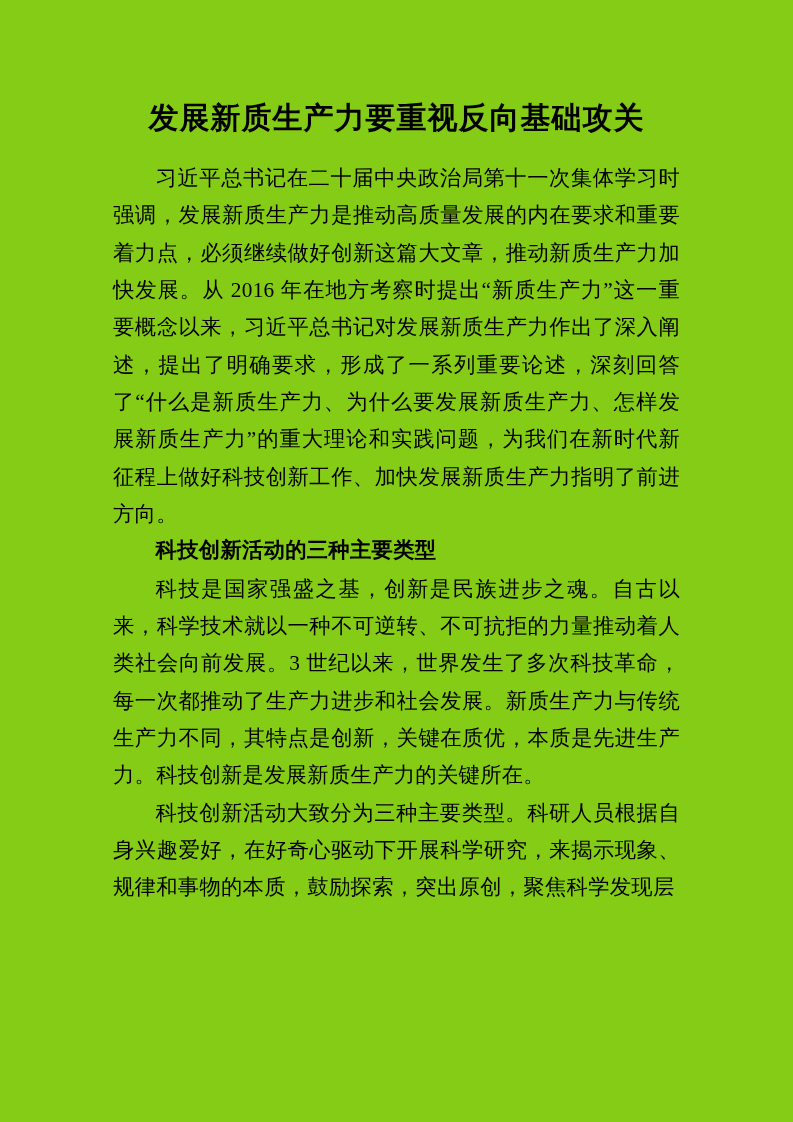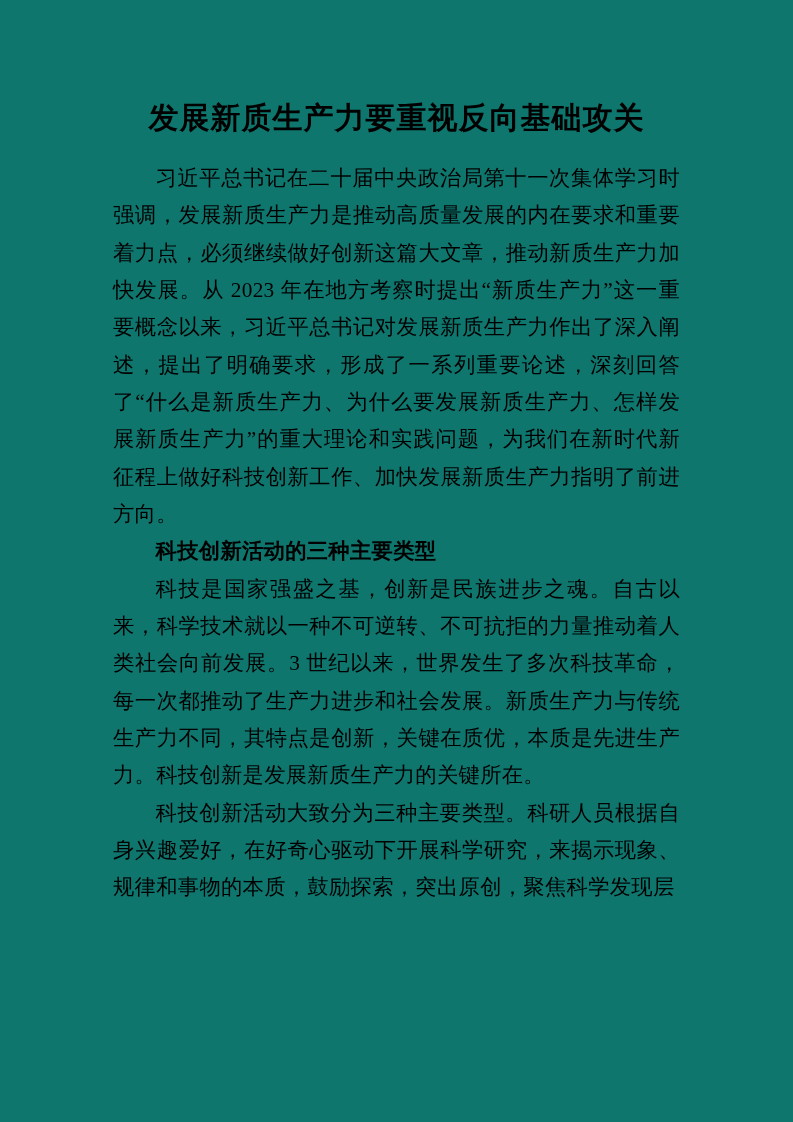--- a/index.html
+++ b/index.html
@@ -4,21 +4,21 @@
 <style>
   html, body {
     margin: 0;
     padding: 0;
     background: #ffffff;
   }
   .page {
     position: relative;
     width: 793px;
     height: 1122px;
-    background: #0f766e;
+    background: #84cc16;
     color: #000000;
     overflow: hidden;
   }
   .doc {
     position: absolute;
     left: 113px;
     top: 96px;
     width: 567px;
   }
   .doc-title {
@@ -37,37 +37,37 @@
     font-weight: normal;
     font-size: 21.3px;
     line-height: 37.33px;
     text-align: justify;
     text-indent: 2em;
     letter-spacing: 0.3px;
     color: #000000;
   }
   .section-heading {
     margin: 0;
-    font-family: Liberation Serif, serif;
+    font-family: Liberation Mono, monospace;
     font-weight: bold;
     font-size: 21.3px;
     line-height: 37.33px;
     text-indent: 2em;
     letter-spacing: 0.3px;
     color: #000000;
   }
 </style>
 </head>
 <body>
 
 <div class="page">
   <div class="doc">
     <h1 class="doc-title">发展新质生产力要重视反向基础攻关</h1>
 
-    <p class="para">习近平总书记在二十届中央政治局第十一次集体学习时强调，发展新质生产力是推动高质量发展的内在要求和重要着力点，必须继续做好创新这篇大文章，推动新质生产力加快发展。从 2023 年在地方考察时提出“新质生产力”这一重要概念以来，习近平总书记对发展新质生产力作出了深入阐述，提出了明确要求，形成了一系列重要论述，深刻回答了“什么是新质生产力、为什么要发展新质生产力、怎样发展新质生产力”的重大理论和实践问题，为我们在新时代新征程上做好科技创新工作、加快发展新质生产力指明了前进方向。</p>
+    <p class="para">习近平总书记在二十届中央政治局第十一次集体学习时强调，发展新质生产力是推动高质量发展的内在要求和重要着力点，必须继续做好创新这篇大文章，推动新质生产力加快发展。从 2016 年在地方考察时提出“新质生产力”这一重要概念以来，习近平总书记对发展新质生产力作出了深入阐述，提出了明确要求，形成了一系列重要论述，深刻回答了“什么是新质生产力、为什么要发展新质生产力、怎样发展新质生产力”的重大理论和实践问题，为我们在新时代新征程上做好科技创新工作、加快发展新质生产力指明了前进方向。</p>
 
     <h2 class="section-heading">科技创新活动的三种主要类型</h2>
 
     <p class="para">科技是国家强盛之基，创新是民族进步之魂。自古以来，科学技术就以一种不可逆转、不可抗拒的力量推动着人类社会向前发展。3 世纪以来，世界发生了多次科技革命，每一次都推动了生产力进步和社会发展。新质生产力与传统生产力不同，其特点是创新，关键在质优，本质是先进生产力。科技创新是发展新质生产力的关键所在。</p>
 
 
     <p class="para">科技创新活动大致分为三种主要类型。科研人员根据自身兴趣爱好，在好奇心驱动下开展科学研究，来揭示现象、规律和事物的本质，鼓励探索，突出原创，聚焦科学发现层</p>
   </div>
 </div>
 

